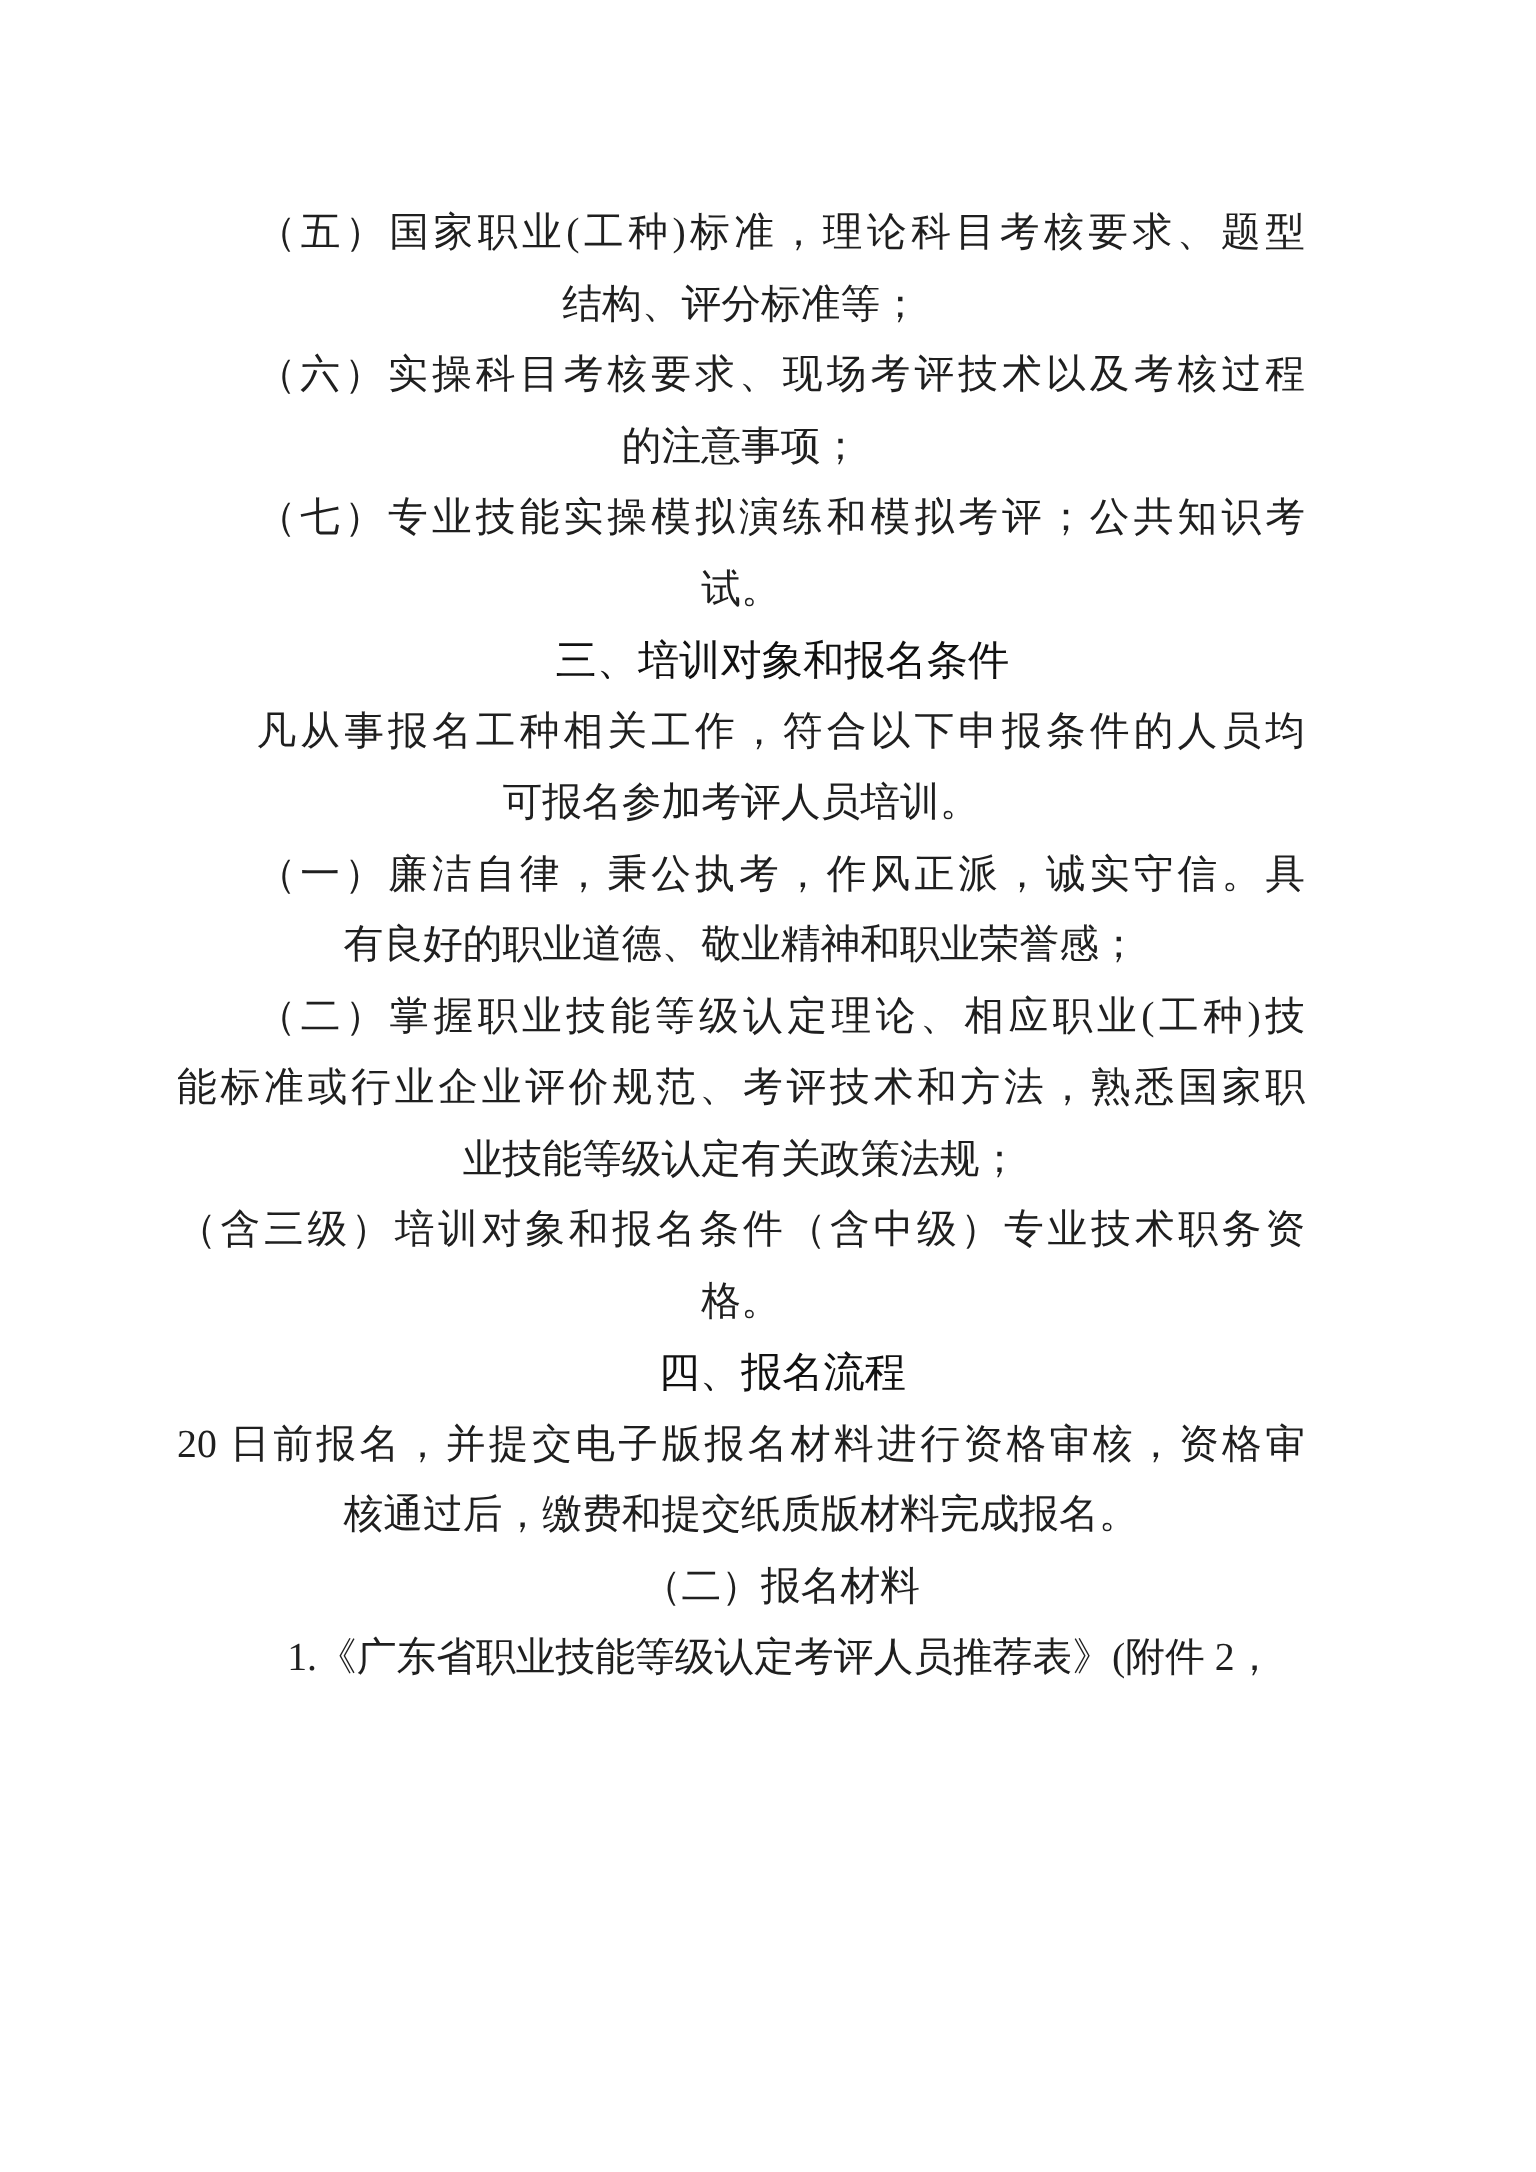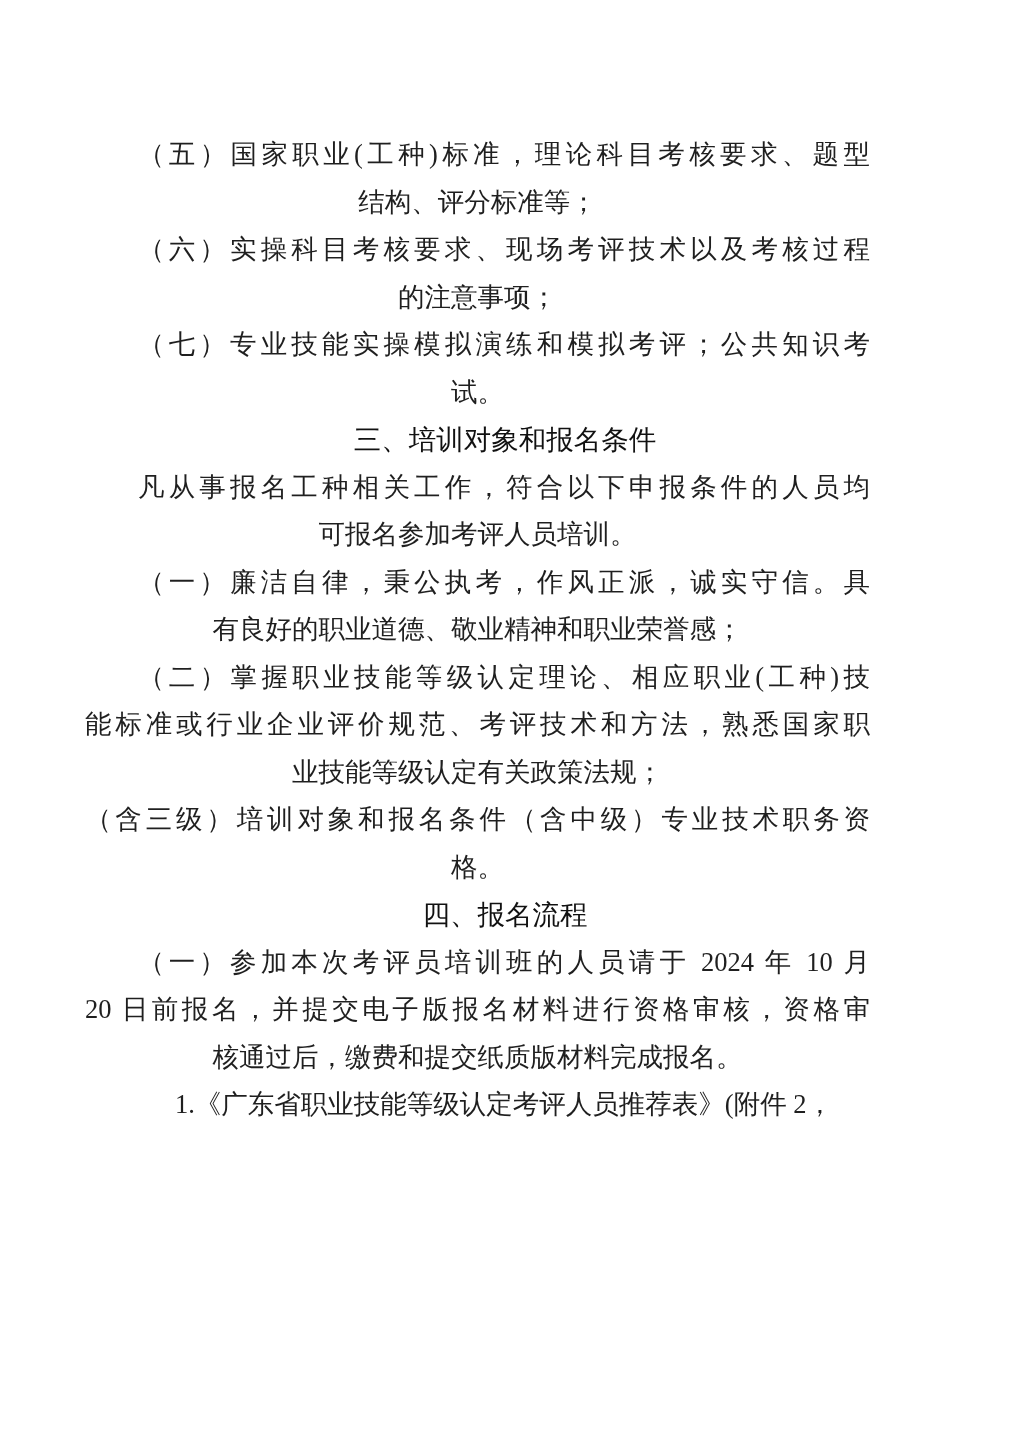--- a/index.html
+++ b/index.html
@@ -6,21 +6,21 @@
     margin: 0;
     padding: 0;
     background: #ffffff;
   }
   .page {
     position: relative;
     width: 1024px;
     height: 1448px;
     background: #ffffff;
     box-sizing: border-box;
-    padding: 131px 154px 0 85px;
+    padding: 131px 154px 0 118px;
     overflow: hidden;
   }
   .ln {
     font-family: "Liberation Serif", "DejaVu Serif", serif;
     font-size: 26.5px;
     line-height: 47.5px;
     height: 47.5px;
     overflow: hidden;
     color: #1f1f1f;
     text-align: center;
@@ -54,17 +54,17 @@
   <div class="ln indent fill">凡从事报名工种相关工作，符合以下申报条件的人员均</div>
   <div class="ln">可报名参加考评人员培训。</div>
   <div class="ln indent fill">（一）廉洁自律，秉公执考，作风正派，诚实守信。具</div>
   <div class="ln">有良好的职业道德、敬业精神和职业荣誉感；</div>
   <div class="ln indent fill">（二）掌握职业技能等级认定理论、相应职业(工种)技</div>
   <div class="ln fill">能标准或行业企业评价规范、考评技术和方法，熟悉国家职</div>
   <div class="ln">业技能等级认定有关政策法规；</div>
   <div class="ln fill">（含三级）培训对象和报名条件（含中级）专业技术职务资</div>
   <div class="ln">格。</div>
   <div class="ln indent heading">四、报名流程</div>
-  <div class="ln indent fill">（一）参加本次考评员培训班的人员请于 2024 年 10 月</div>
   <div class="ln fill">20 日前报名，并提交电子版报名材料进行资格审核，资格审</div>
   <div class="ln">核通过后，缴费和提交纸质版材料完成报名。</div>
+  <div class="ln indent">（二）报名材料</div>
   <div class="ln indent">1.《广东省职业技能等级认定考评人员推荐表》(附件 2，</div>
 </main>
 
 </body></html>

